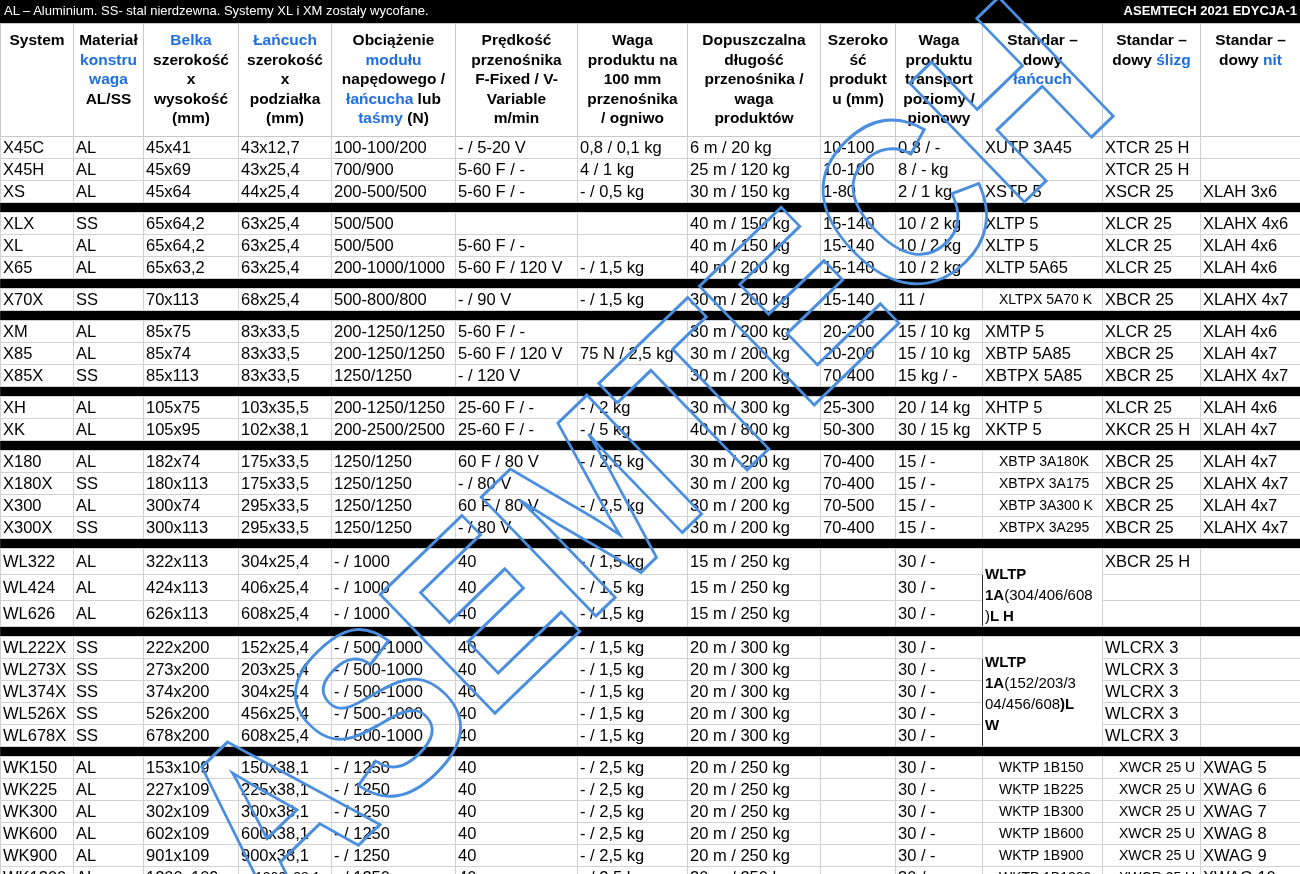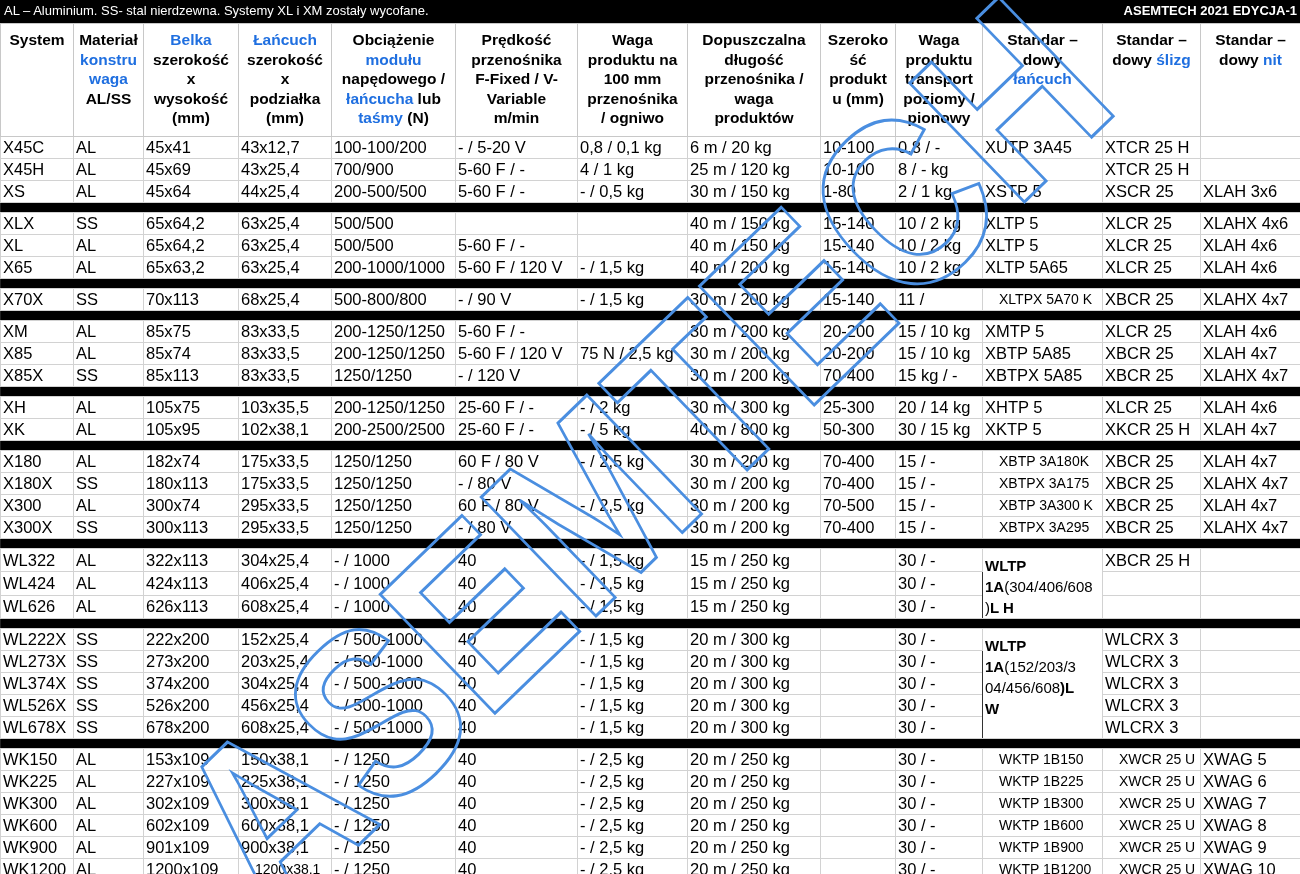--- a/index.html
+++ b/index.html
@@ -24,21 +24,21 @@
       height: 106px; border: 1px solid #c8c8c8; overflow: hidden;
     }
     table.spec td {
       height: 21px; padding: 0 2px; font-size: 16.5px; line-height: 21px;
       white-space: nowrap; overflow: hidden; border: 1px solid #d2d2d2;
       vertical-align: middle;
     }
     table.spec td.small { font-size: 14px; padding-left: 16px; }
     table.spec td.merged {
       vertical-align: top; white-space: normal; font-size: 15px; line-height: 21px;
-      padding-top: 6px;
+      padding-top: 14px;
     }
     table.spec td.merged .b { font-weight: bold; }
     table.spec tr.sep td {
       height: 9px; padding: 0; background: #000; border: none; border-top: 1px solid #000;
     }
     table.spec tr.strong-top td { border-top: 1px solid #737373; }
     .dark-left { border-left: 1px solid #333 !important; }
     .blue { color: var(--accent, #1f6fe0); }
     .watermark {
       position: absolute; left: 0; top: 0; width: 1300px; height: 874px;

